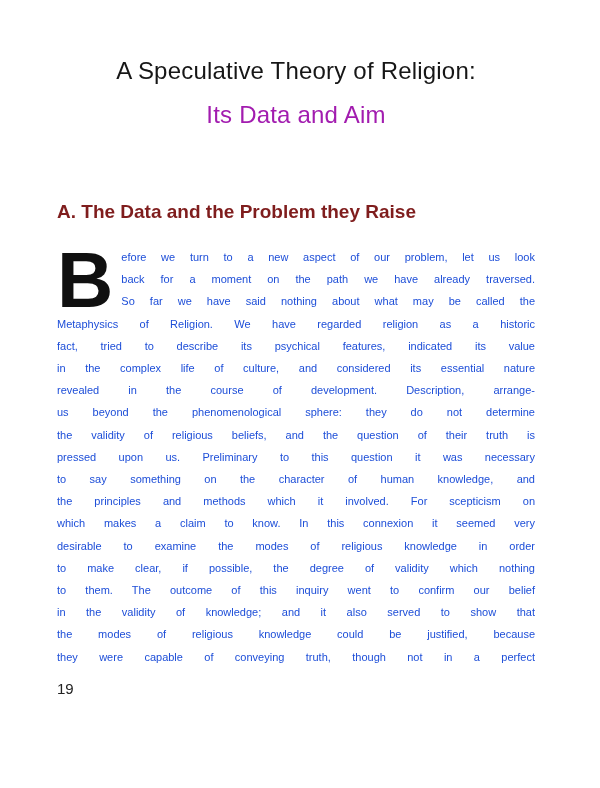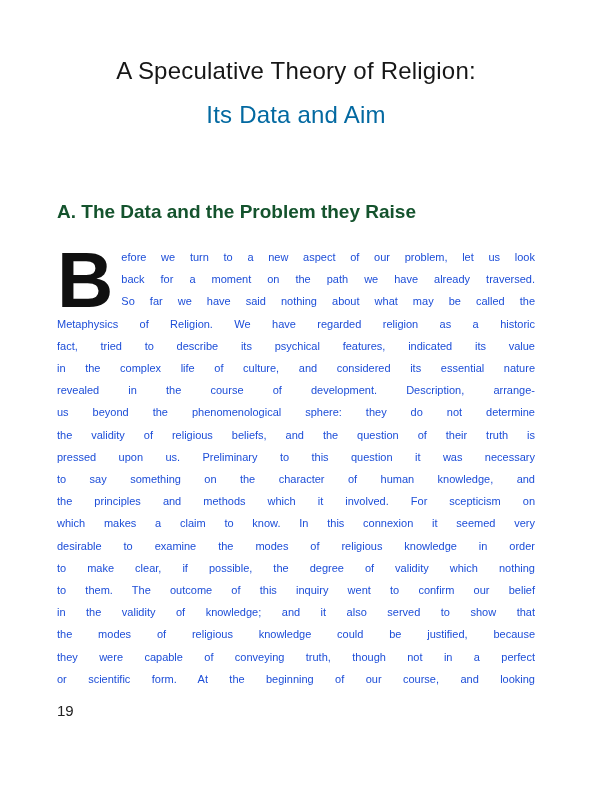--- a/index.html
+++ b/index.html
@@ -30,28 +30,28 @@
     letter-spacing: 0.2px;
     color: #161616;
   }
   .subtitle {
     margin: 14px 0 0 0;
     font-size: 24px;
     font-weight: 400;
     line-height: 30px;
     text-align: center;
     letter-spacing: 0.2px;
-    color: #0369a1;
+    color: #a21caf;
   }
   .heading {
     margin: 70px 0 0 0;
     font-size: 19px;
     font-weight: 700;
     line-height: 24px;
-    color: #14532d;
+    color: #7f1d1d;
   }
   .para {
     margin-top: 22px;
   }
   .dropcap {
     float: left;
     font-weight: 700;
     font-size: 78px;
     line-height: 62px;
     height: 62px;
@@ -94,17 +94,16 @@
         <div class="line">pressed upon us. Preliminary to this question it was necessary</div>
         <div class="line">to say something on the character of human knowledge, and</div>
         <div class="line">the principles and methods which it involved. For scepticism on</div>
         <div class="line">which makes a claim to know. In this connexion it seemed very</div>
         <div class="line">desirable to examine the modes of religious knowledge in order</div>
         <div class="line">to make clear, if possible, the degree of validity which nothing</div>
         <div class="line">to them. The outcome of this inquiry went to confirm our belief</div>
         <div class="line">in the validity of knowledge; and it also served to show that</div>
         <div class="line">the modes of religious knowledge could be justified, because</div>
         <div class="line">they were capable of conveying truth, though not in a perfect</div>
-        <div class="line">or scientific form. At the beginning of our course, and looking</div>
       </div>
   </div>
   <div class="pagenum">19</div>
 </div>
 
 </body></html>

